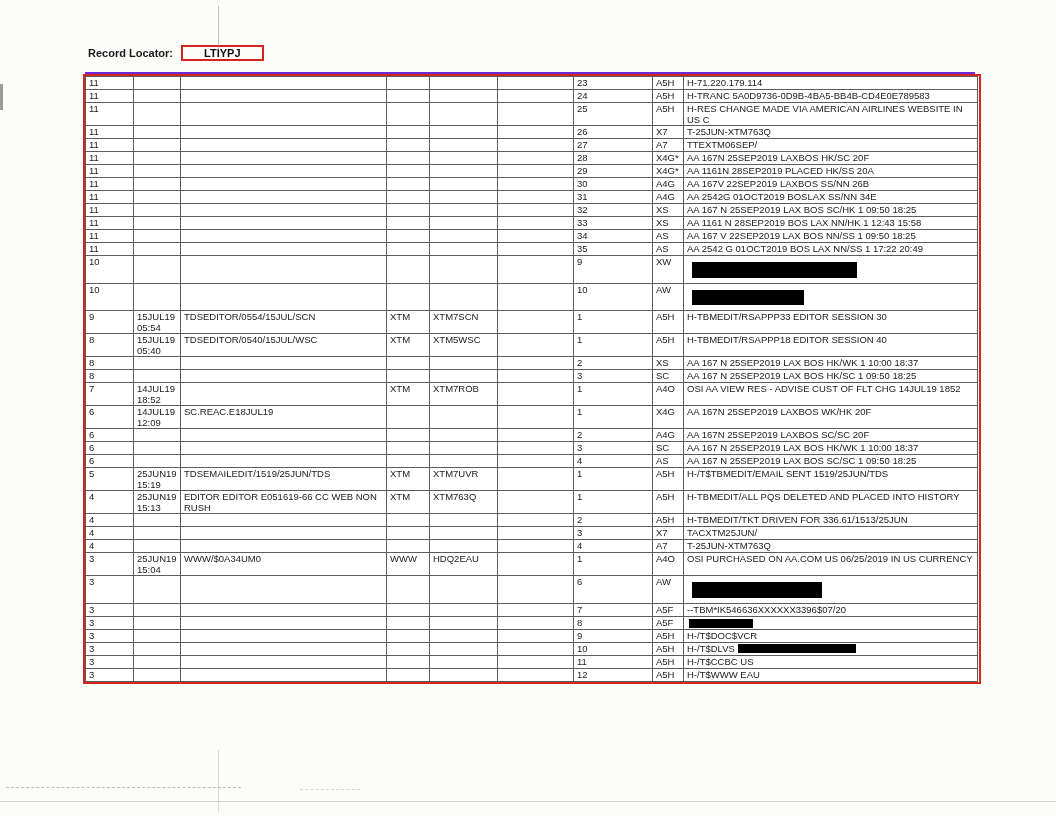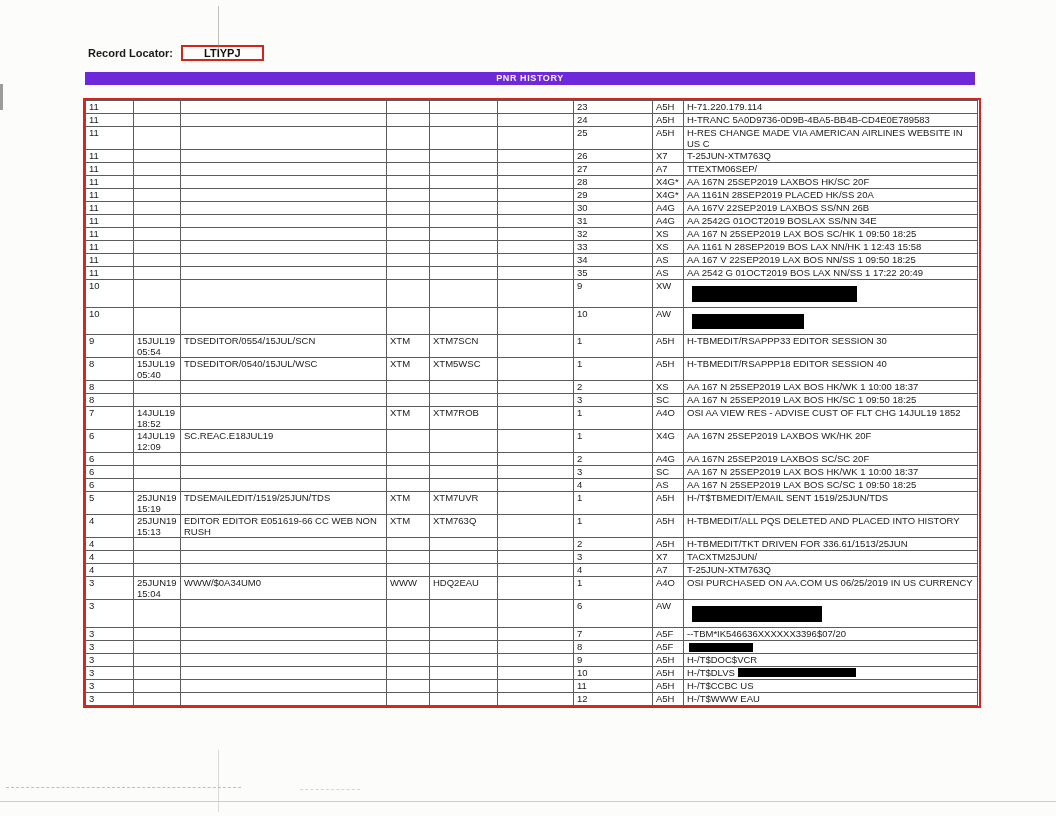--- a/index.html
+++ b/index.html
@@ -5,21 +5,21 @@
   html,body{margin:0;padding:0;background:#e9e9e6;}
   .page{position:relative;width:1056px;height:816px;background:#fcfcfa;overflow:hidden;
         font-family:"Liberation Sans", sans-serif;color:#1a1a1a;}
   
   .record-locator{position:absolute;left:88px;top:45px;font-size:11px;font-weight:bold;white-space:nowrap;}
   .rl-value{display:inline-block;border:2px solid #d3241c;padding:0 21px;margin-left:5px;font-weight:bold;color:#101010;}
   
   .pnr-bar{position:absolute;left:85px;top:72px;width:890px;height:13px;background:#6d28d9;color:#f5f5f5;
            text-align:center;font-size:9px;font-weight:bold;line-height:13px;letter-spacing:.6px;}
   
-  .table-wrap{position:absolute;left:83px;top:98px;width:894px;border:2px solid #d3261e;background:#fff;}
+  .table-wrap{position:absolute;left:83px;top:74px;width:894px;border:2px solid #d3261e;background:#fff;}
   table.pnr{border-collapse:collapse;table-layout:fixed;width:892px;font-size:9.5px;}
   table.pnr td{border:1px solid #5c5c5c;padding:0 3px;vertical-align:top;line-height:11px;
                overflow:hidden;word-wrap:break-word;}
   table.pnr tr{height:13px;}
   .redact{background:#000;}
   .redact.block{display:block;margin:6px 2px 5px 5px;}
   .redact.thin{display:block;margin:2px 0 1px 2px;}
   .redact.inline{display:inline-block;vertical-align:middle;margin-left:3px;margin-bottom:1px;}
   
   .footer{position:absolute;left:88px;top:739px;width:890px;display:flex;justify-content:space-between;

